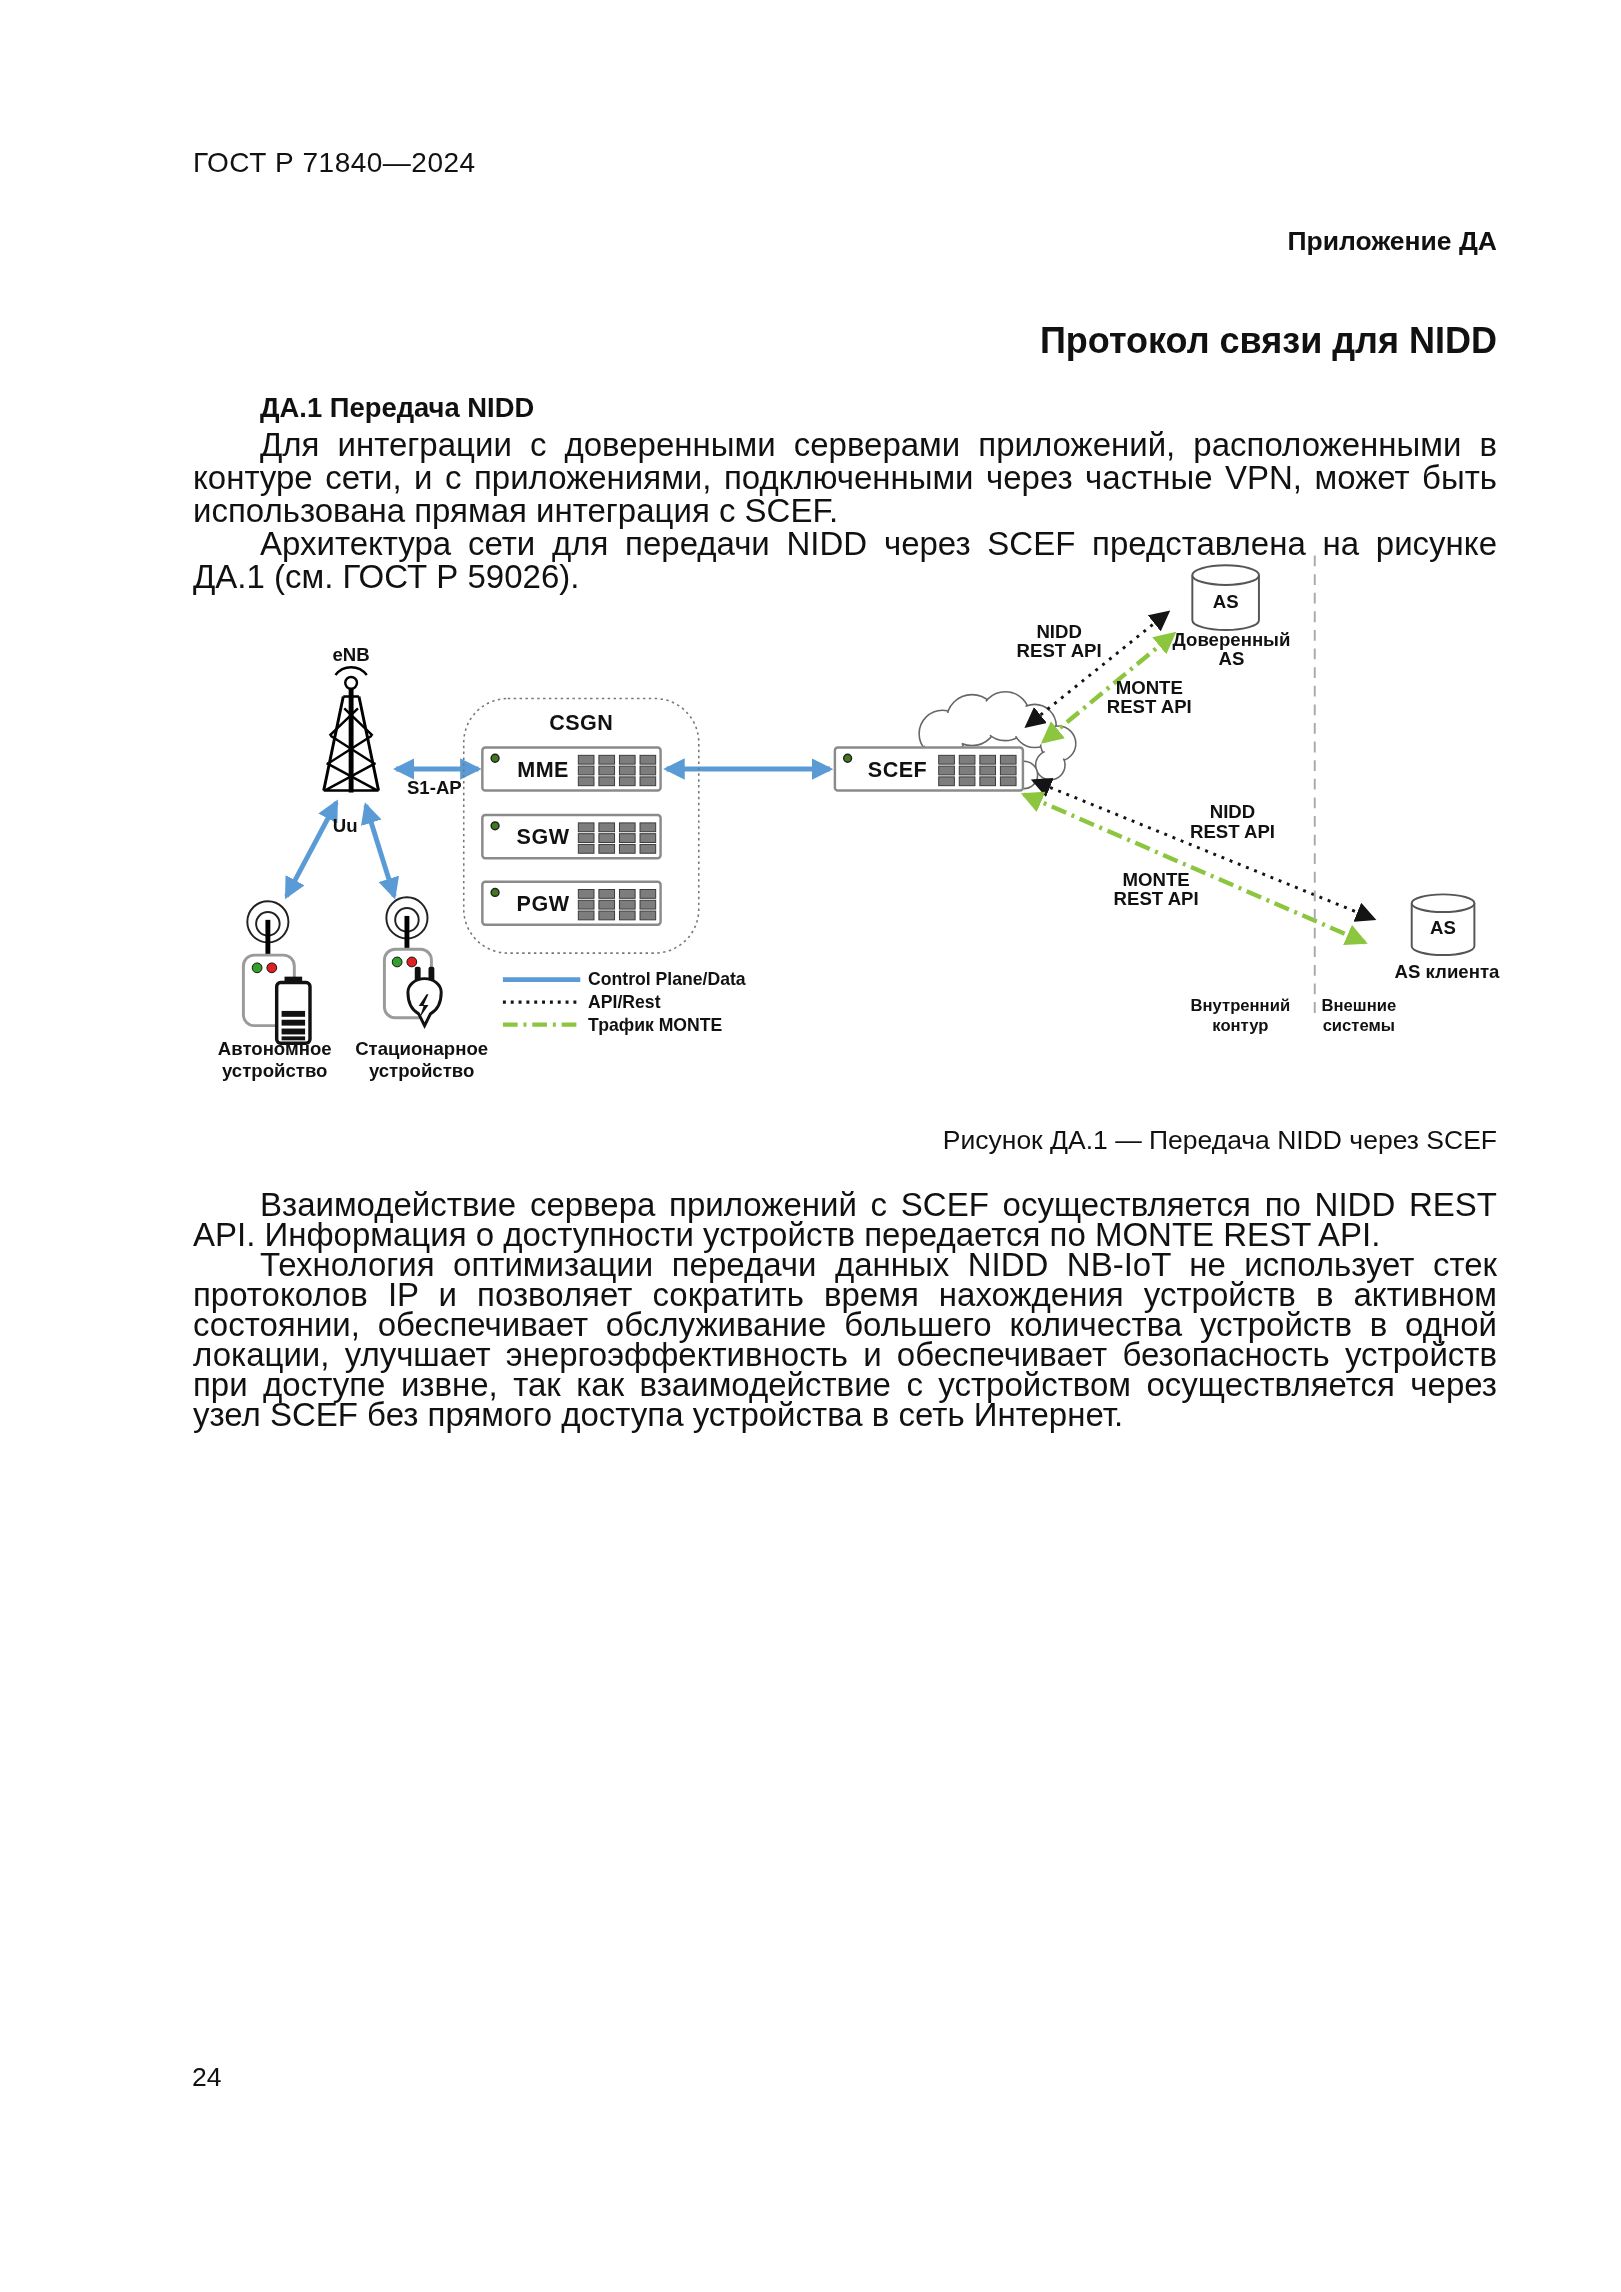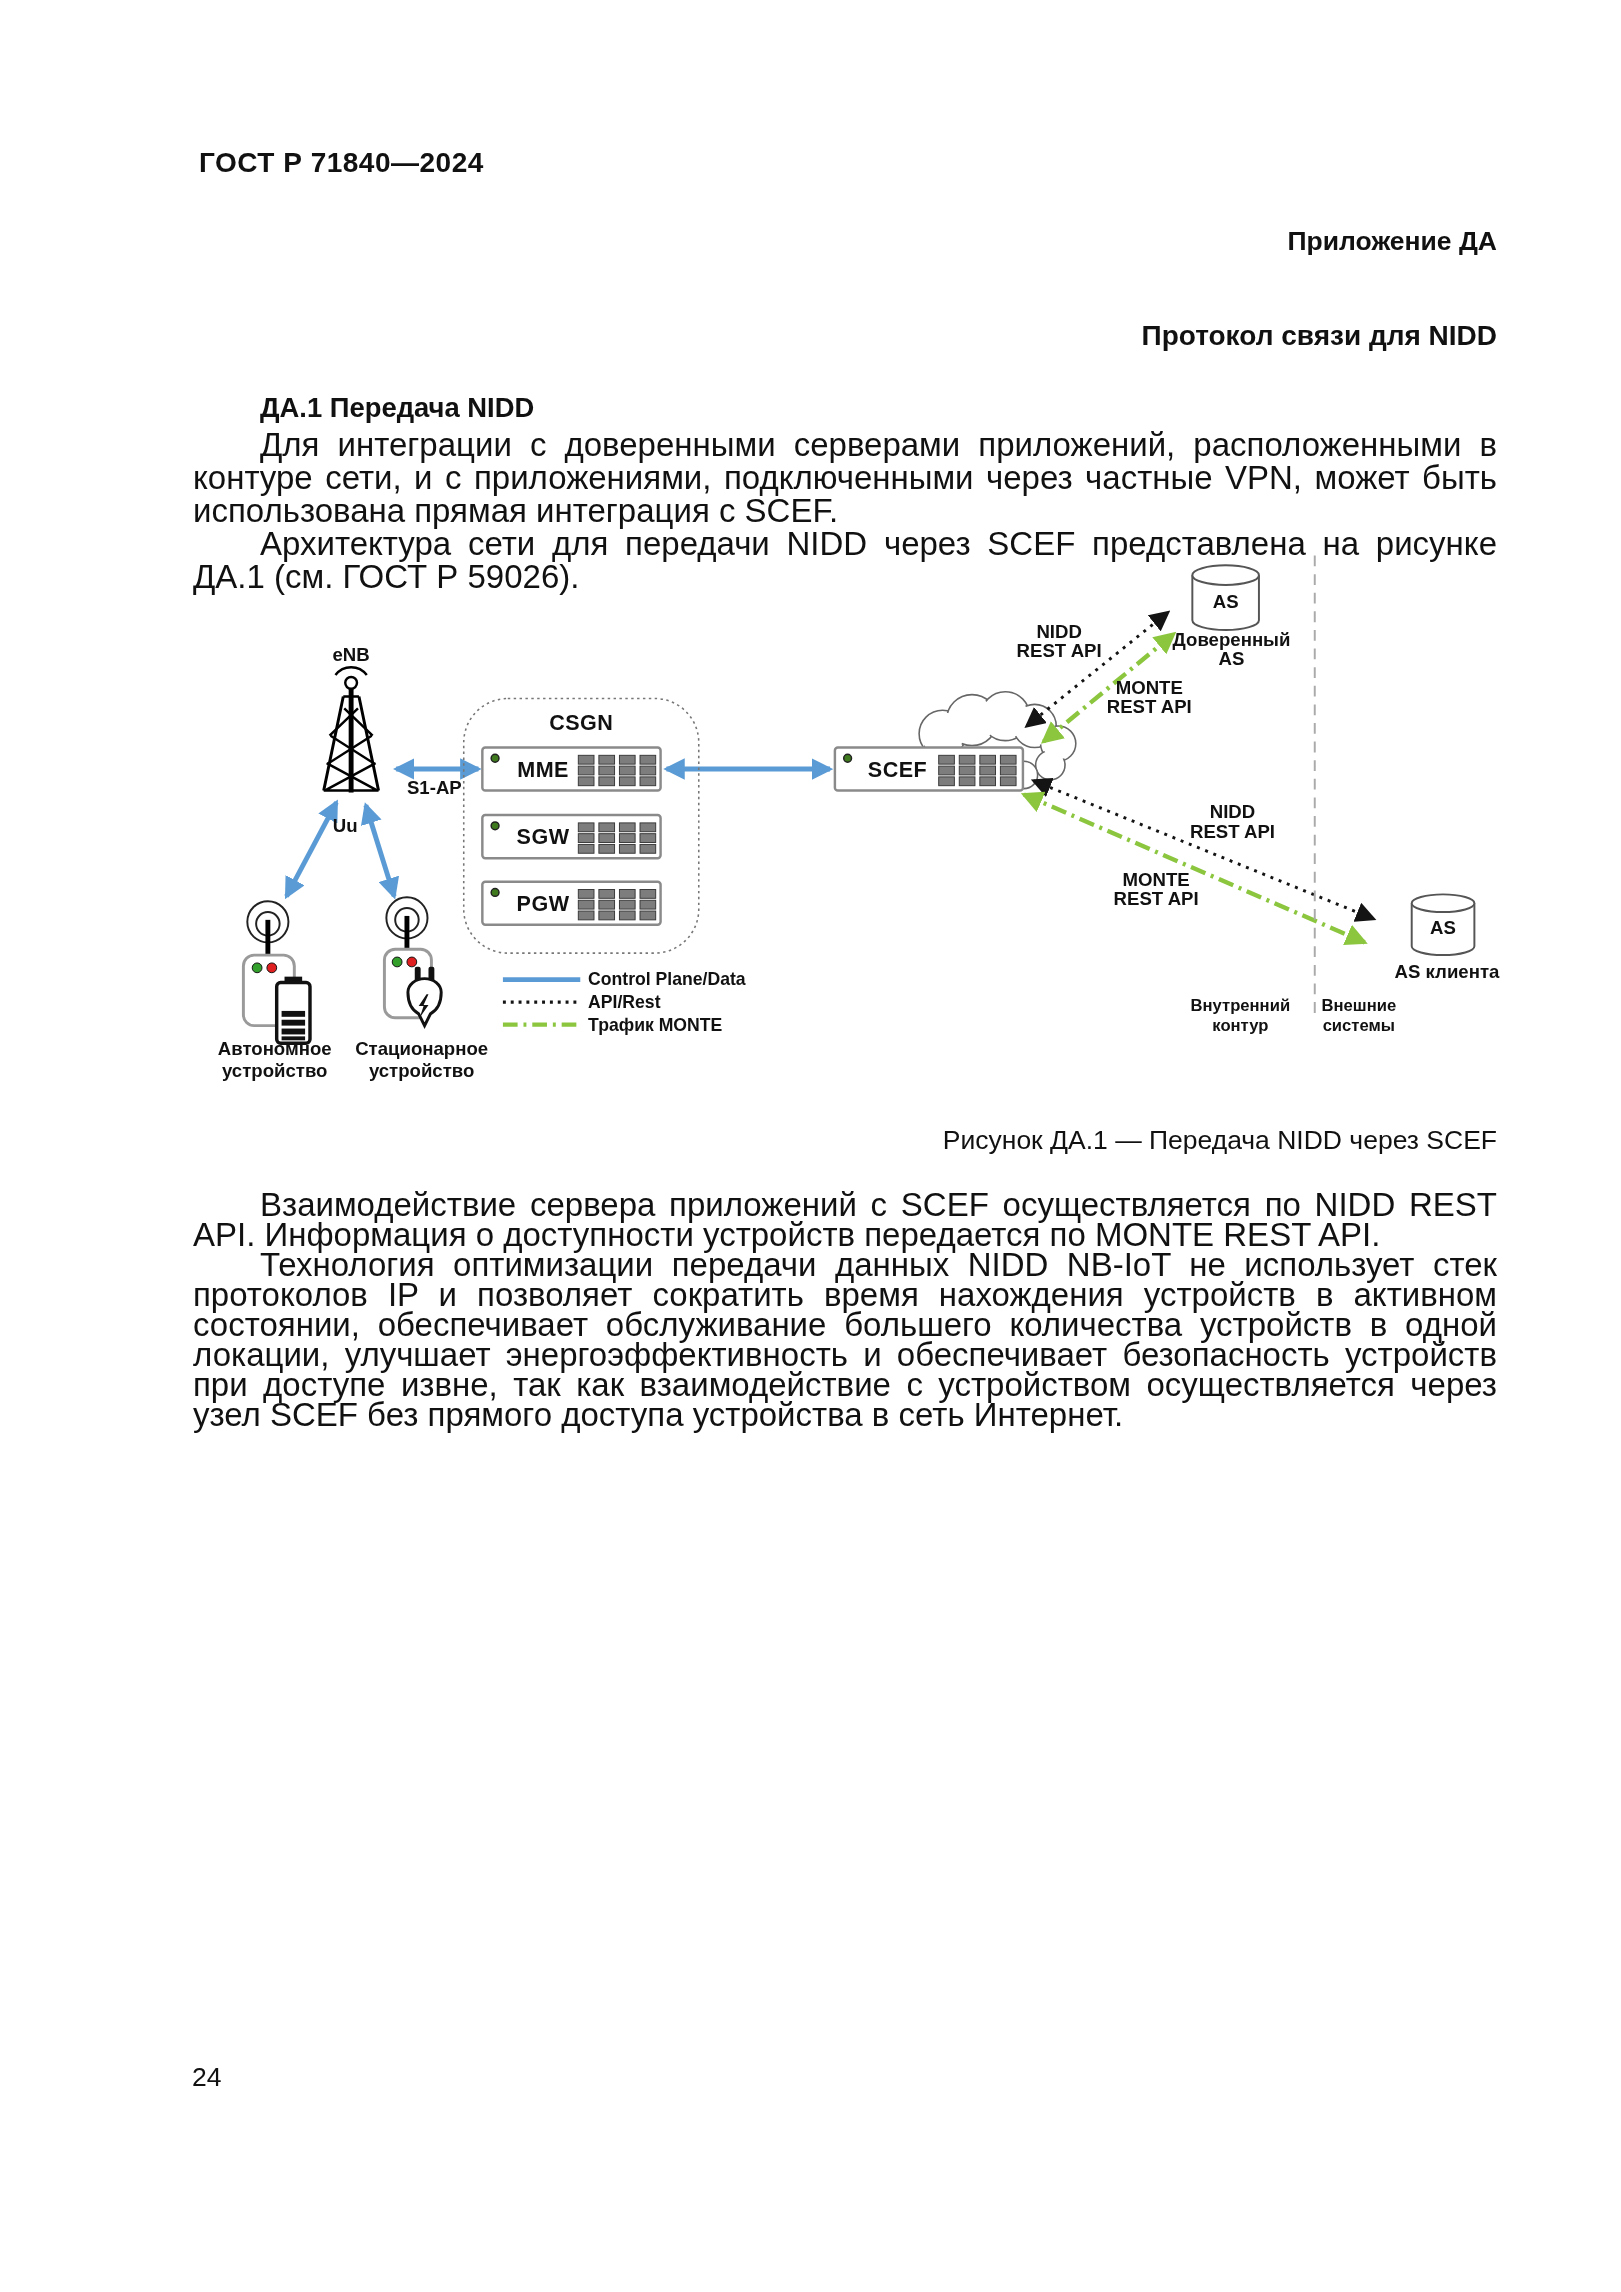--- a/index.html
+++ b/index.html
@@ -1,25 +1,25 @@
 <!DOCTYPE html>
 <html><head>
 <meta charset="utf-8">
 <style>
   html,body{margin:0;padding:0;background:#e8e8e8;}
   .page{
     position:relative; width:1621px; height:2293px; background:#ffffff;
     font-family:"Liberation Sans", sans-serif; color:#111; overflow:hidden;
   }
   .abs{position:absolute;}
-  .doc-header{left:193px; top:147px; font-size:28px; font-weight:bold; letter-spacing:0.5px;margin-left:6px;}
+  .doc-header{left:193px; top:147px; font-size:28px; font-weight:normal; letter-spacing:0.5px;}
   .block-center{left:193px; width:1304px; text-align:right;}
   .appendix-line1{top:226px; font-size:26.5px; font-weight:bold;}
   .appendix-line2{top:258px; font-size:26.5px; font-weight:bold;}
-  .section-title{top:320px; font-size:28px; font-weight:bold;}
+  .section-title{top:320px; font-size:36px; font-weight:bold;}
   .subsection{left:260px; top:392px; font-size:27.4px; font-weight:bold;}
   .bodytext{left:193px; width:1304px; font-size:33px; text-align:justify;}
   .bodytext p{margin:0; text-indent:67px;}
   .para-top{top:428px; line-height:33px;}
   .para-bottom{top:1190px; line-height:30px;}
   .fig-caption{top:1125px; font-size:26.5px;}
   .page-number{left:192px; top:2062px; font-size:26.5px;}
   svg text{font-family:"Liberation Sans", sans-serif; font-weight:bold; fill:#111;}
   .lbl{font-size:19px;}
   .lbl-s{font-size:17px;}

